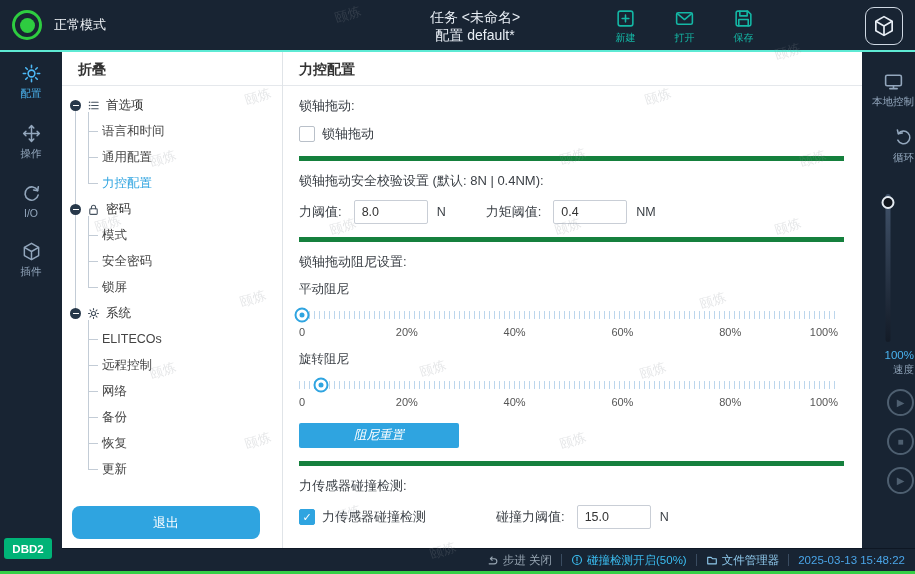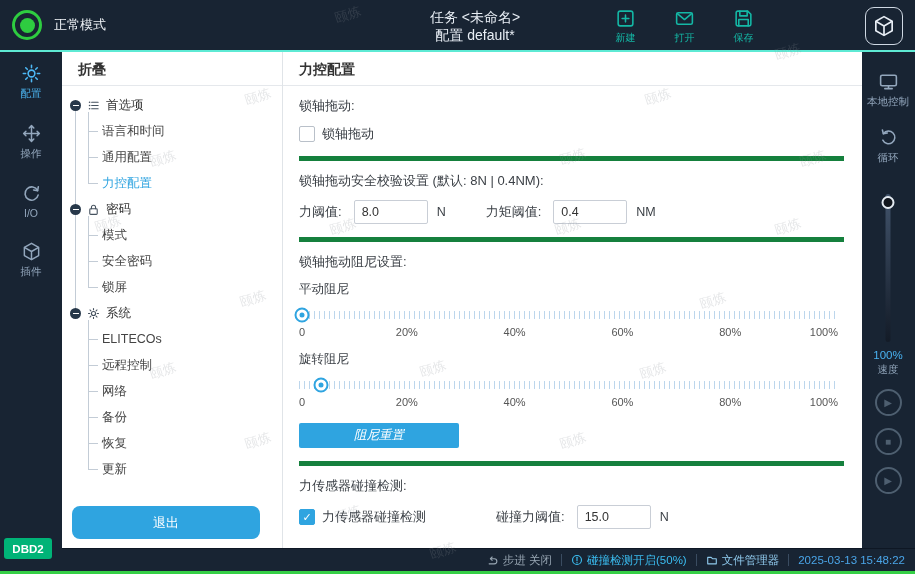--- a/index.html
+++ b/index.html
@@ -23,21 +23,21 @@
 
   
   .leftrail { position:absolute; left:0; top:52px; width:62px; height:519px; background:#182433; }
   .rail-item { display:flex; flex-direction:column; align-items:center; gap:3px; color:#93a7bd; padding:11px 0; cursor:pointer; }
   .rail-item.active { color:#4db8f5; }
   .rail-item svg { width:21px; height:21px; }
   .rail-label { font-size:10.5px; }
   .dbd-badge { position:absolute; left:4px; bottom:12px; width:48px; height:21px; background:#00b377; color:#fff; font-size:11.5px; font-weight:bold; border-radius:3px; display:flex; align-items:center; justify-content:center; }
 
   
-  .rightrail { position:absolute; left:862px; top:52px; width:52px; height:496px; background:#182433; display:flex; flex-direction:column; align-items:center; padding-top:10px; }
+  .rightrail { position:absolute; left:862px; top:52px; width:52px; height:496px; background:#182433; display:flex; flex-direction:column; align-items:flex-end; padding-top:10px; }
   .rightrail .rail-item { padding:9px 0; }
   .vslider { position:relative; width:100%; height:148px; margin-top:20px; }
   .vtrack { position:absolute; left:50%; top:0; transform:translateX(-50%); width:5px; height:148px; border-radius:3px; background:linear-gradient(#41536b,#131b27); }
   .vknob { position:absolute; left:50%; top:2px; transform:translateX(-50%); width:13px; height:13px; border-radius:50%; background:#10151c; border:2.5px solid #e4ebf2; cursor:pointer; }
   .speed-val { margin-top:7px; font-size:11.5px; color:#49b2f0; }
   .speed-lbl { margin-top:2px; font-size:10.5px; color:#8fa3b8; }
   .circle-btn { margin-top:12px; width:27px; height:27px; border-radius:50%; border:2px solid #4e5f70; color:#4e5f70; display:flex; align-items:center; justify-content:center; font-size:10px; cursor:pointer; }
 
   
   .treepanel { position:absolute; left:62px; top:52px; width:220px; height:496px; background:#ffffff; }

